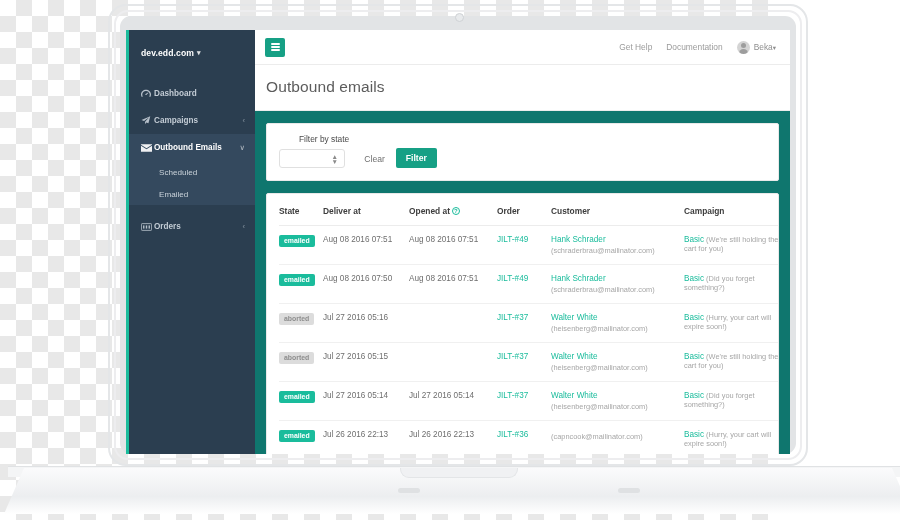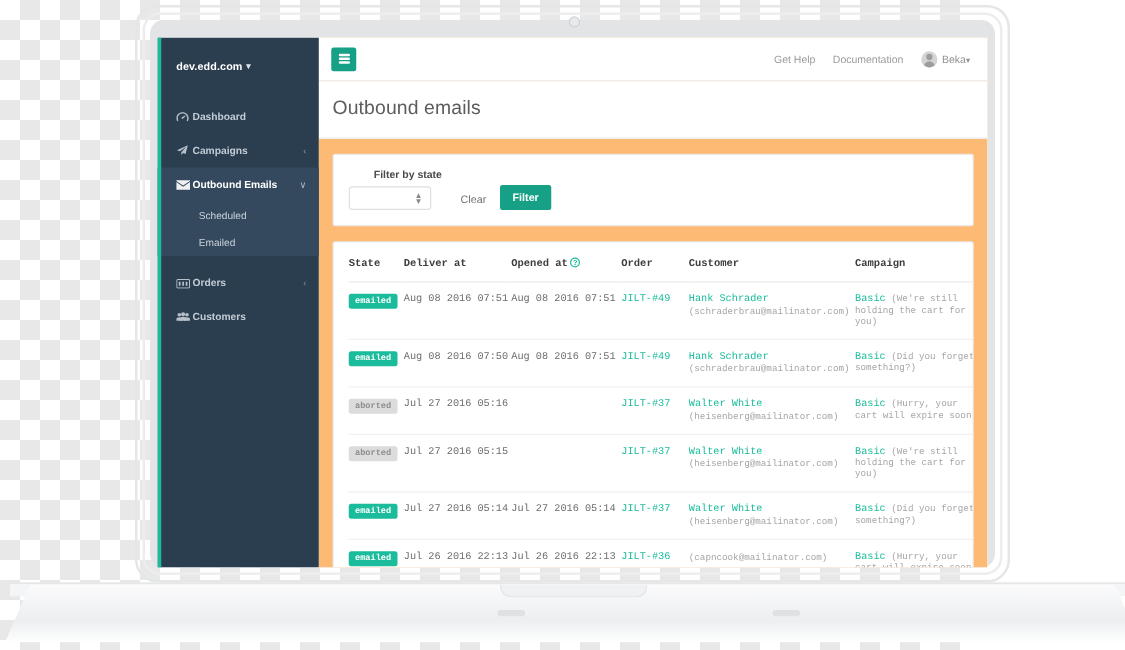--- a/index.html
+++ b/index.html
@@ -194,21 +194,21 @@
     font-size: 8.1px;
   }
   .nav-gap { height: 8px; }
 
   
   #main {
     flex: 1;
     min-width: 0;
     display: flex;
     flex-direction: column;
-    background: #fdba74;
+    background: #0f766e;
   }
 
   
   #topbar {
     height: 34px;
     flex: 0 0 34px;
     background: #ffffff;
     border-bottom: 1px solid #ececec;
     display: flex;
     align-items: center;
@@ -298,21 +298,21 @@
   
   #filter-card {
     padding: 10px 12px 12px 12px;
     margin-bottom: 12px;
     display: flex;
     align-items: flex-end;
     gap: 11px;
   }
   .field-label {
     font-size: 8.4px;
-    font-weight: bold;
+    font-weight: normal;
     color: #4a4a4a;
     margin-bottom: 5px;
     padding-left: 20px;
   }
   .select {
     height: 19px;
     border: 1px solid #e0e0e0;
     border-radius: 3px;
     background: #ffffff;
     display: flex;
@@ -343,21 +343,20 @@
     border-radius: 2px;
     padding: 5px 10px;
     margin-bottom: 0;
   }
 
   
   #table-card {
     padding: 0 12px;
     height: 262px;
     overflow: hidden;
-    font-family: Liberation Mono, monospace;
   }
   table.emails {
     width: 100%;
     border-collapse: collapse;
     font-size: 8.2px;
     table-layout: fixed;
   }
   table.emails th {
     text-align: left;
     font-size: 8.4px;
@@ -485,34 +484,20 @@
                   <rect x="0.6" y="0.6" width="14.8" height="9.8" rx="1" fill="none" stroke="#c3ccd5" stroke-width="1.2"></rect>
                   <rect x="3" y="3.2" width="2" height="4.6" fill="#c3ccd5"></rect>
                   <rect x="7" y="3.2" width="2" height="4.6" fill="#c3ccd5"></rect>
                   <rect x="11" y="3.2" width="2" height="4.6" fill="#c3ccd5"></rect>
                 </svg>
               </span>
               <span class="lbl">Orders</span>
               <span class="chev">‹</span>
             </div>
 
-            <div class="nav-item">
-              <span class="ico">
-                <svg width="11" height="9" viewBox="0 0 18 12">
-                  <circle cx="4" cy="3.2" r="2.4" fill="#c3ccd5"></circle>
-                  <circle cx="14" cy="3.2" r="2.4" fill="#c3ccd5"></circle>
-                  <circle cx="9" cy="2.6" r="2.6" fill="#c3ccd5"></circle>
-                  <path fill="#c3ccd5" d="M4 6.4c-2 0-4 1-4 2.4V11h8V8.8c0-1.4-2-2.4-4-2.4z"></path>
-                  <path fill="#c3ccd5" d="M14 6.4c-2 0-4 1-4 2.4V11h8V8.8c0-1.4-2-2.4-4-2.4z"></path>
-                  <path fill="#c3ccd5" d="M9 5.8c-2.2 0-4.4 1.1-4.4 2.6V11h8.8V8.4C13.4 6.9 11.2 5.8 9 5.8z"></path>
-                </svg>
-              </span>
-              <span class="lbl">Customers</span>
-              <span class="chev"></span>
-            </div>
 
           </div>
         </div>
 
         <div id="main">
 
           <div id="topbar">
             <div class="hamburger">
               <span class="bars">
                   <i></i>

